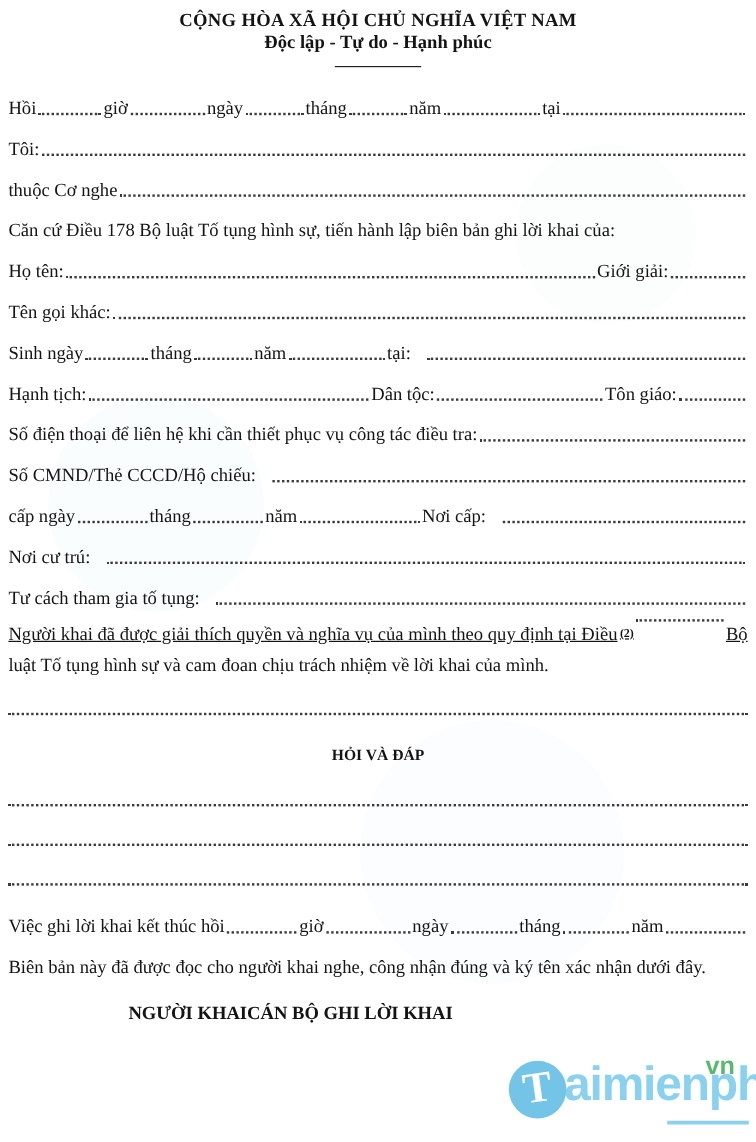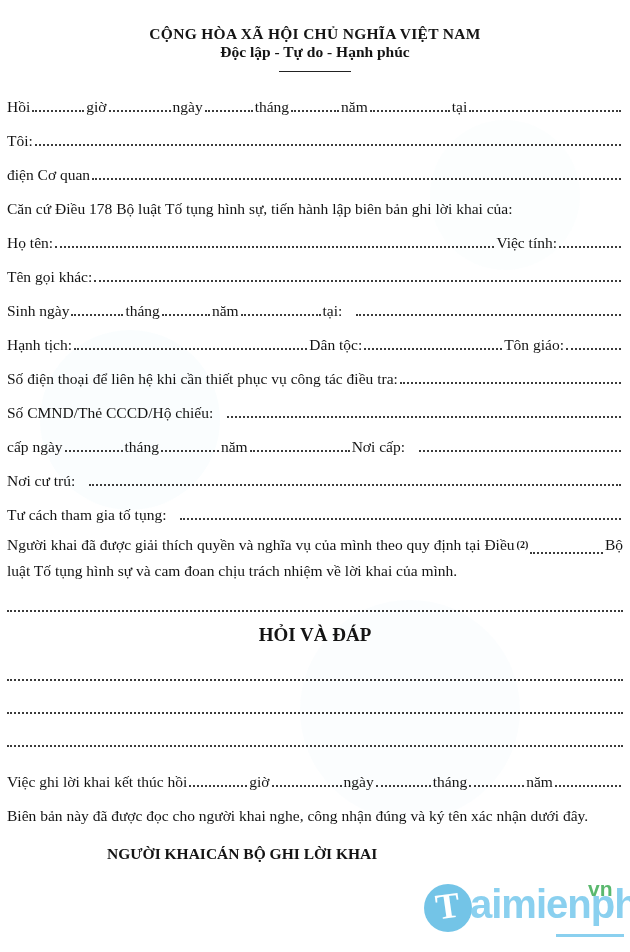--- a/index.html
+++ b/index.html
@@ -5,42 +5,42 @@
   html,body{margin:0;padding:0;background:#fff;}
   .page{
     position:relative;
     width:630px;height:952px;
     background:#ffffff;
     font-family:"Liberation Serif", serif;
     color:#141414;
     overflow:hidden;
   }
   .bg-blob{position:absolute;border-radius:50%;background:#bfe3f2;pointer-events:none;}
-  .content{position:relative;padding:16px 7px;z-index:2;}
+  .content{position:relative;padding:0 7px;z-index:2;}
   .header{text-align:center;padding-top:9px;}
   .h-national{font-weight:bold;font-size:15.5px;letter-spacing:.3px;}
   .h-motto{font-weight:bold;font-size:15.5px;}
   .h-rule{width:72px;border:none;border-top:1.4px solid #222;margin:10px auto 0;}
   .h-doc{font-weight:bold;font-size:17px;margin-top:15px;}
   sup.fnote{font-size:10px;font-weight:bold;vertical-align:super;margin-left:2px;}
   .form{margin-top:12px;font-size:15.5px;}
   .row{display:flex;align-items:flex-end;height:32px;padding-bottom:2px;white-space:nowrap;}
   .t{flex:0 0 auto;}
   .d{border-bottom:2px dotted #3b3b3b;margin:0 2px 4px 2px;}
   .f{flex:1 1 auto;}
   .f22{flex:2.2 1 auto;} .f13{flex:1.3 1 auto;}
   .w48{flex:0 0 48px;} .w52{flex:0 0 52px;} .w55{flex:0 0 55px;}
   .w58{flex:0 0 58px;} .w62{flex:0 0 62px;} .w70{flex:0 0 70px;}
   .w80{flex:0 0 80px;} .w100{flex:0 0 100px;}
   .gap14{margin-left:14px;}
   .para{margin-top:6px;line-height:26px;font-size:15.5px;}
-  .para-line{display:flex;align-items:flex-end;white-space:nowrap;}
+  .para-line{display:flex;align-items:flex-start;white-space:nowrap;text-decoration:underline;}
   .dotline{border-bottom:2px dotted #3b3b3b;height:0;}
   .dl1{margin-top:26px;} .dl2{margin-top:33px;} .dl3{margin-top:31px;} .dl4{margin-top:31px;}
-  .qa-head{text-align:center;font-weight:bold;font-size:19px;margin-top:12px;}
+  .qa-head{text-align:center;font-weight:bold;font-size:13px;margin-top:25px;}
   .close-row{margin-top:12px;text-align:center;}
   .sig-row{display:flex;justify-content:flex-start;padding:18px 64px 0 100px;font-weight:bold;font-size:15.5px;}
   .wm{position:absolute;z-index:3;pointer-events:none;}
   .wm-circle{
     left:424px;top:884px;width:48px;height:48px;border-radius:50%;
     background:rgba(96,188,228,.88);display:flex;align-items:center;justify-content:center;
   }
   .wm-circle span{
     color:#fff;font-family:"Liberation Serif",serif;font-weight:bold;
     font-size:36px;line-height:1;transform:rotate(-8deg) translateY(-2px);
@@ -90,33 +90,33 @@
         <span class="t">tại</span>
           <span class="d f"></span>
       </div>
 
       <div class="row">
         <span class="t">Tôi:</span>
           <span class="d f"></span>
       </div>
 
       <div class="row">
-        <span class="t">điện Cơ quan</span>
+        <span class="t">thuộc Cơ nghe</span>
           <span class="d f"></span>
       </div>
 
 
       <div class="row">
         <span class="t">Căn cứ Điều 178 Bộ luật Tố tụng hình sự, tiến hành lập biên bản ghi lời khai của:</span>
       </div>
 
       <div class="row">
         <span class="t">Họ tên:</span>
           <span class="d f"></span>
-        <span class="t">Việc tính:</span>
+        <span class="t">Giới giải:</span>
           <span class="d w62"></span>
       </div>
 
       <div class="row">
         <span class="t">Tên gọi khác:</span>
           <span class="d f"></span>
       </div>
 
       <div class="row">
         <span class="t">Sinh ngày</span>

